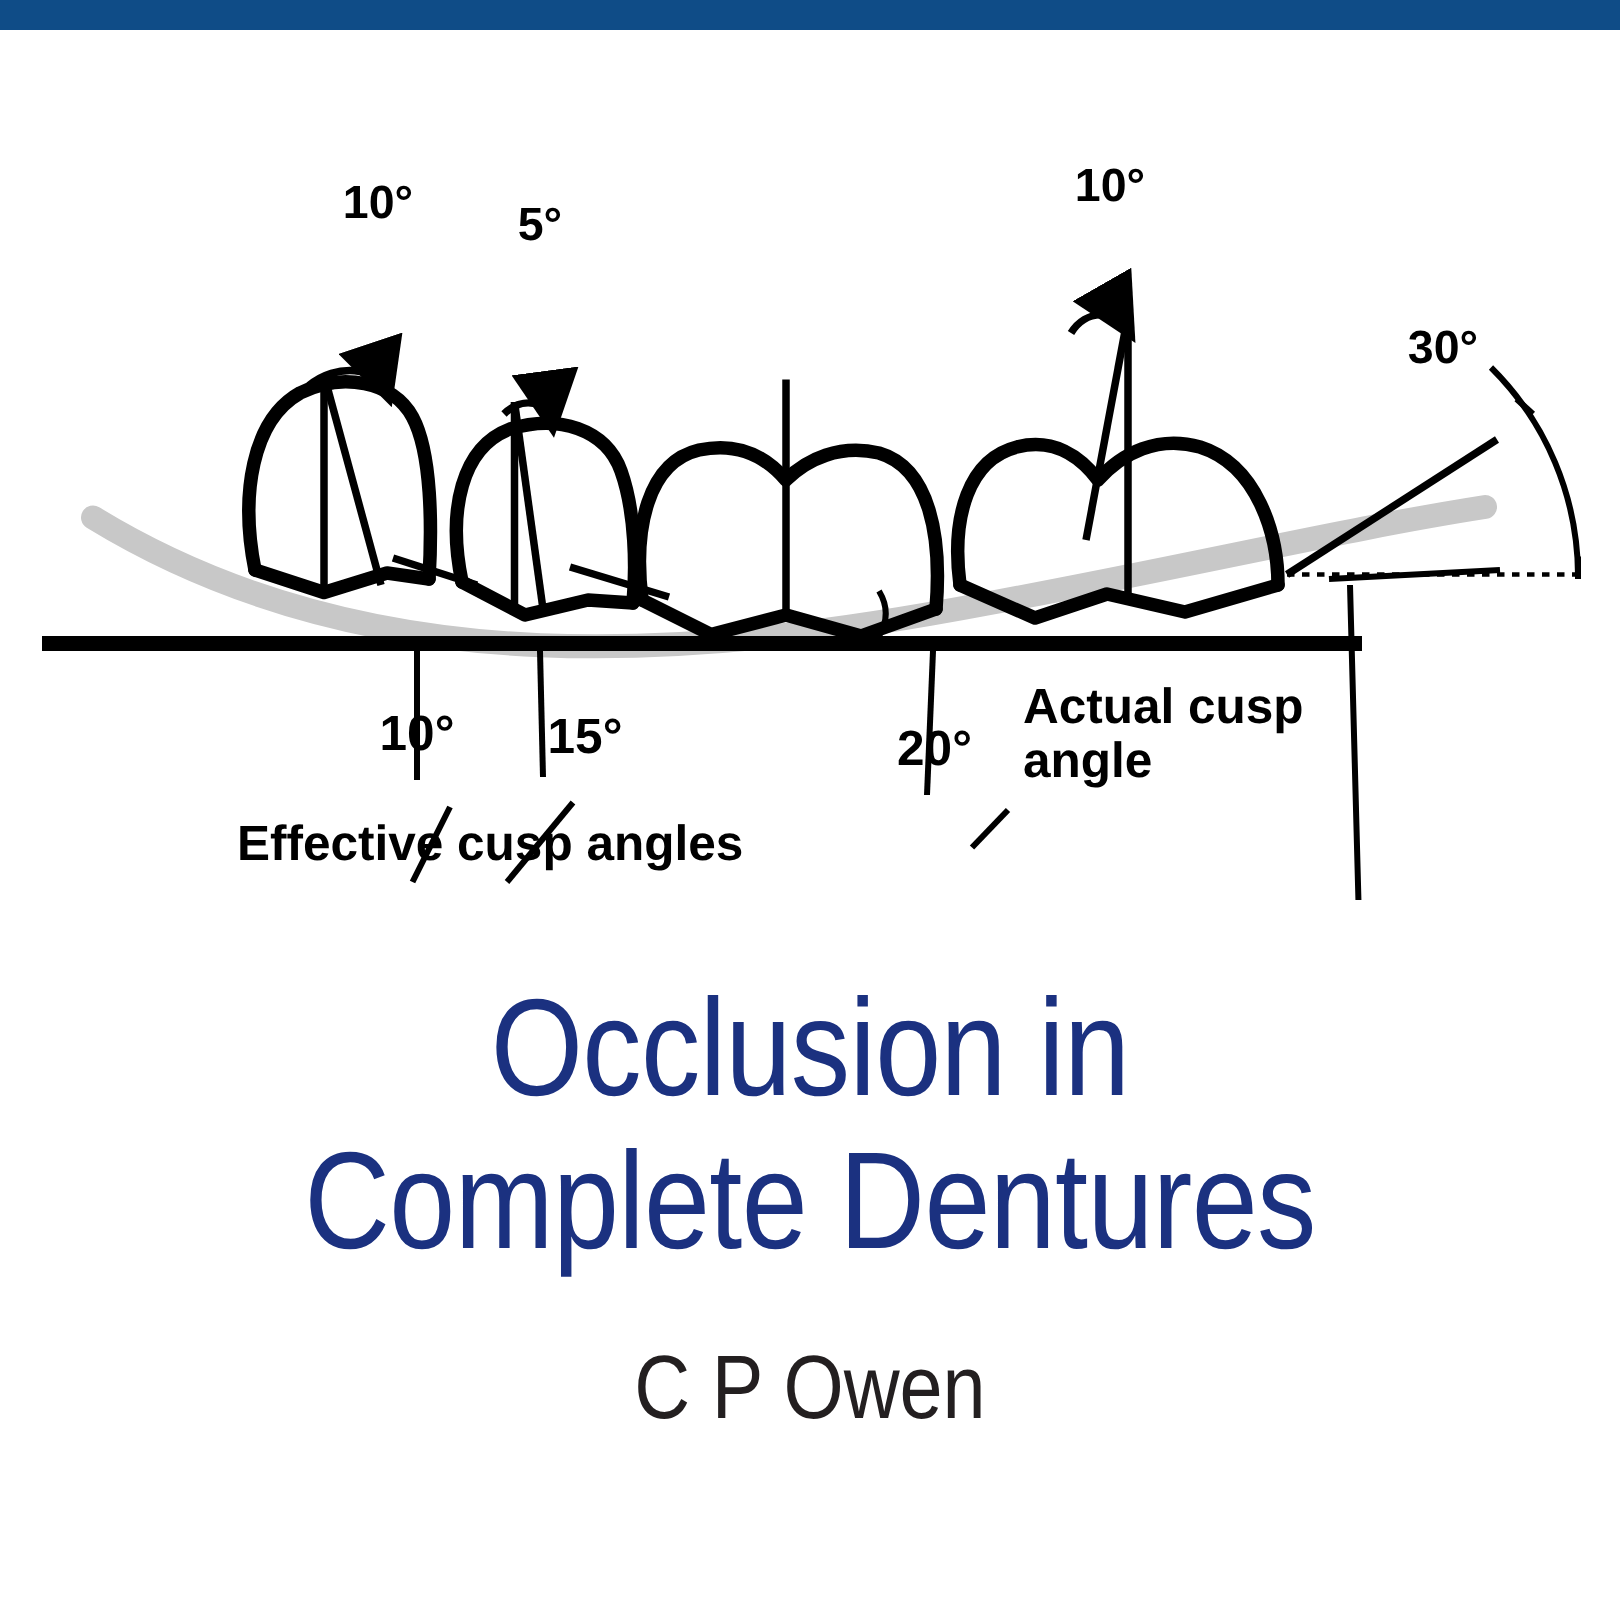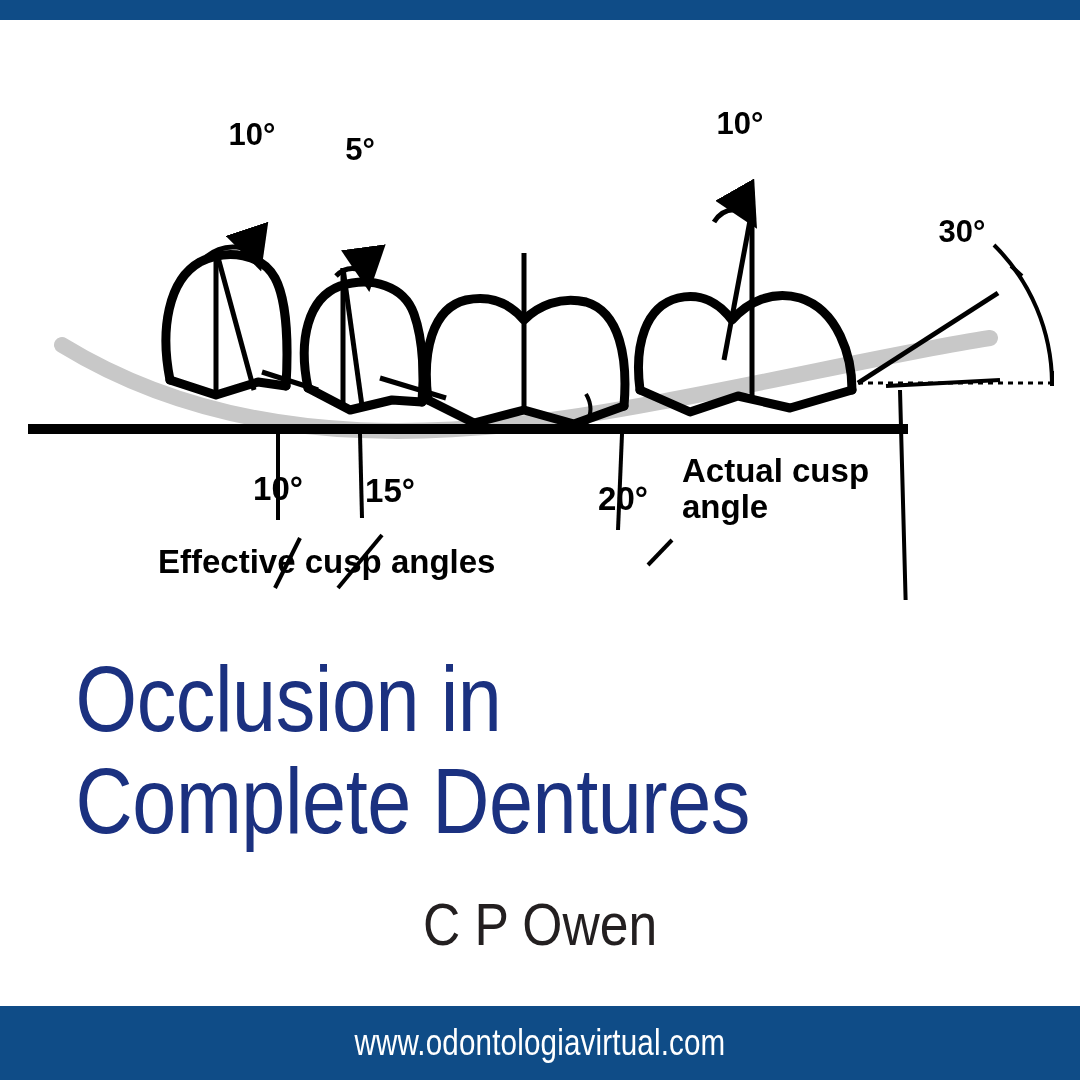--- a/index.html
+++ b/index.html
@@ -66,21 +66,21 @@
     height: 510px;
     text-decoration: underline;
   }
 
   
   .title-block {
     position: absolute;
     left: 0;
     top: 648px;
     width: 1080px;
-    text-align: left;
+    text-align: center;
   }
   .title-line {
     color: #1b3180;
     font-family: "Liberation Sans Narrow", "Liberation Sans", sans-serif;
     font-size: 92px;
     font-weight: 400;
     line-height: 102px;
     letter-spacing: -0.5px;
     transform: scaleX(0.86);
     white-space: nowrap;
@@ -204,17 +204,14 @@
     </svg>
   </div>
 
   <div class="title-block">
     <div class="title-line">Occlusion in</div>
     <div class="title-line">Complete Dentures</div>
   </div>
 
   <div class="author">C P Owen</div>
 
-  <div class="bar-bottom">
-    <span class="footer-url">www.odontologiavirtual.com</span>
-  </div>
 
 </div>
 
 </body></html>

